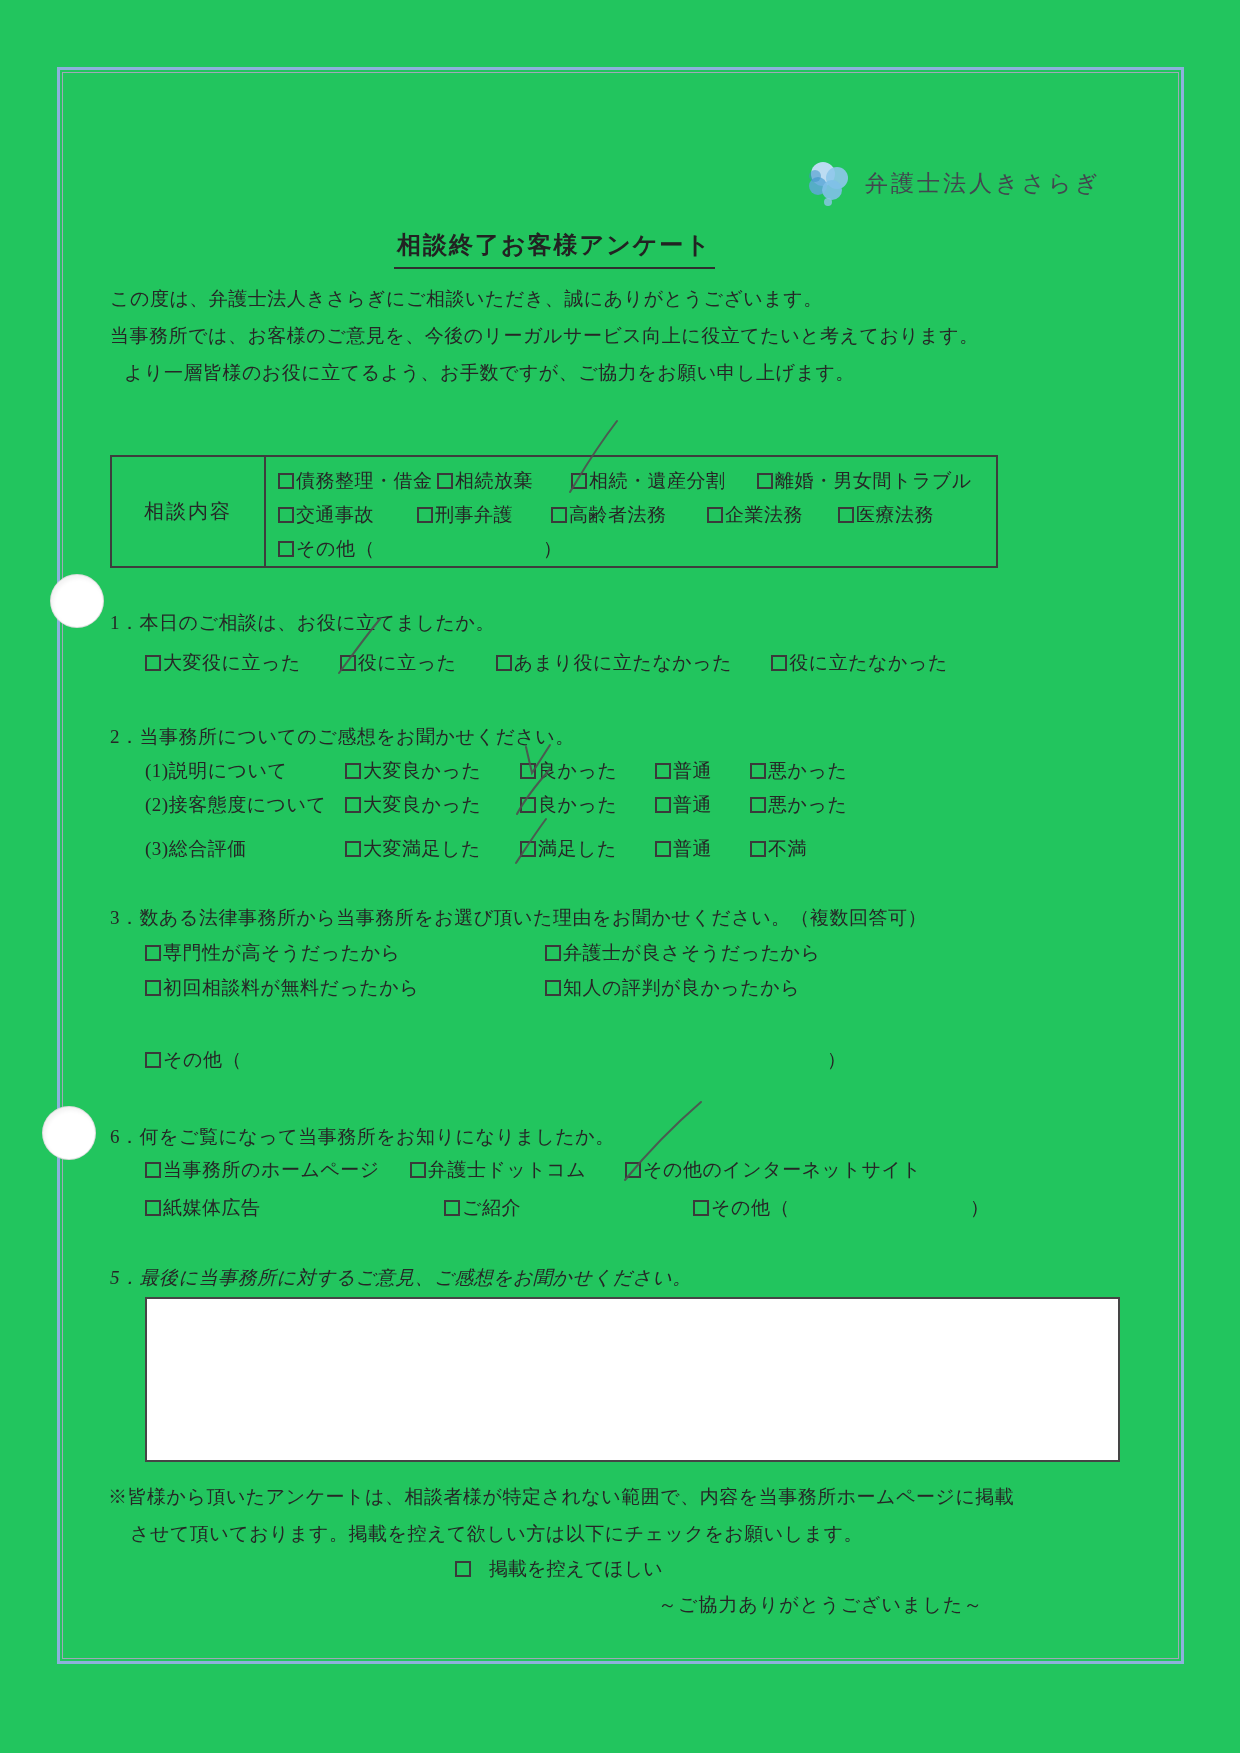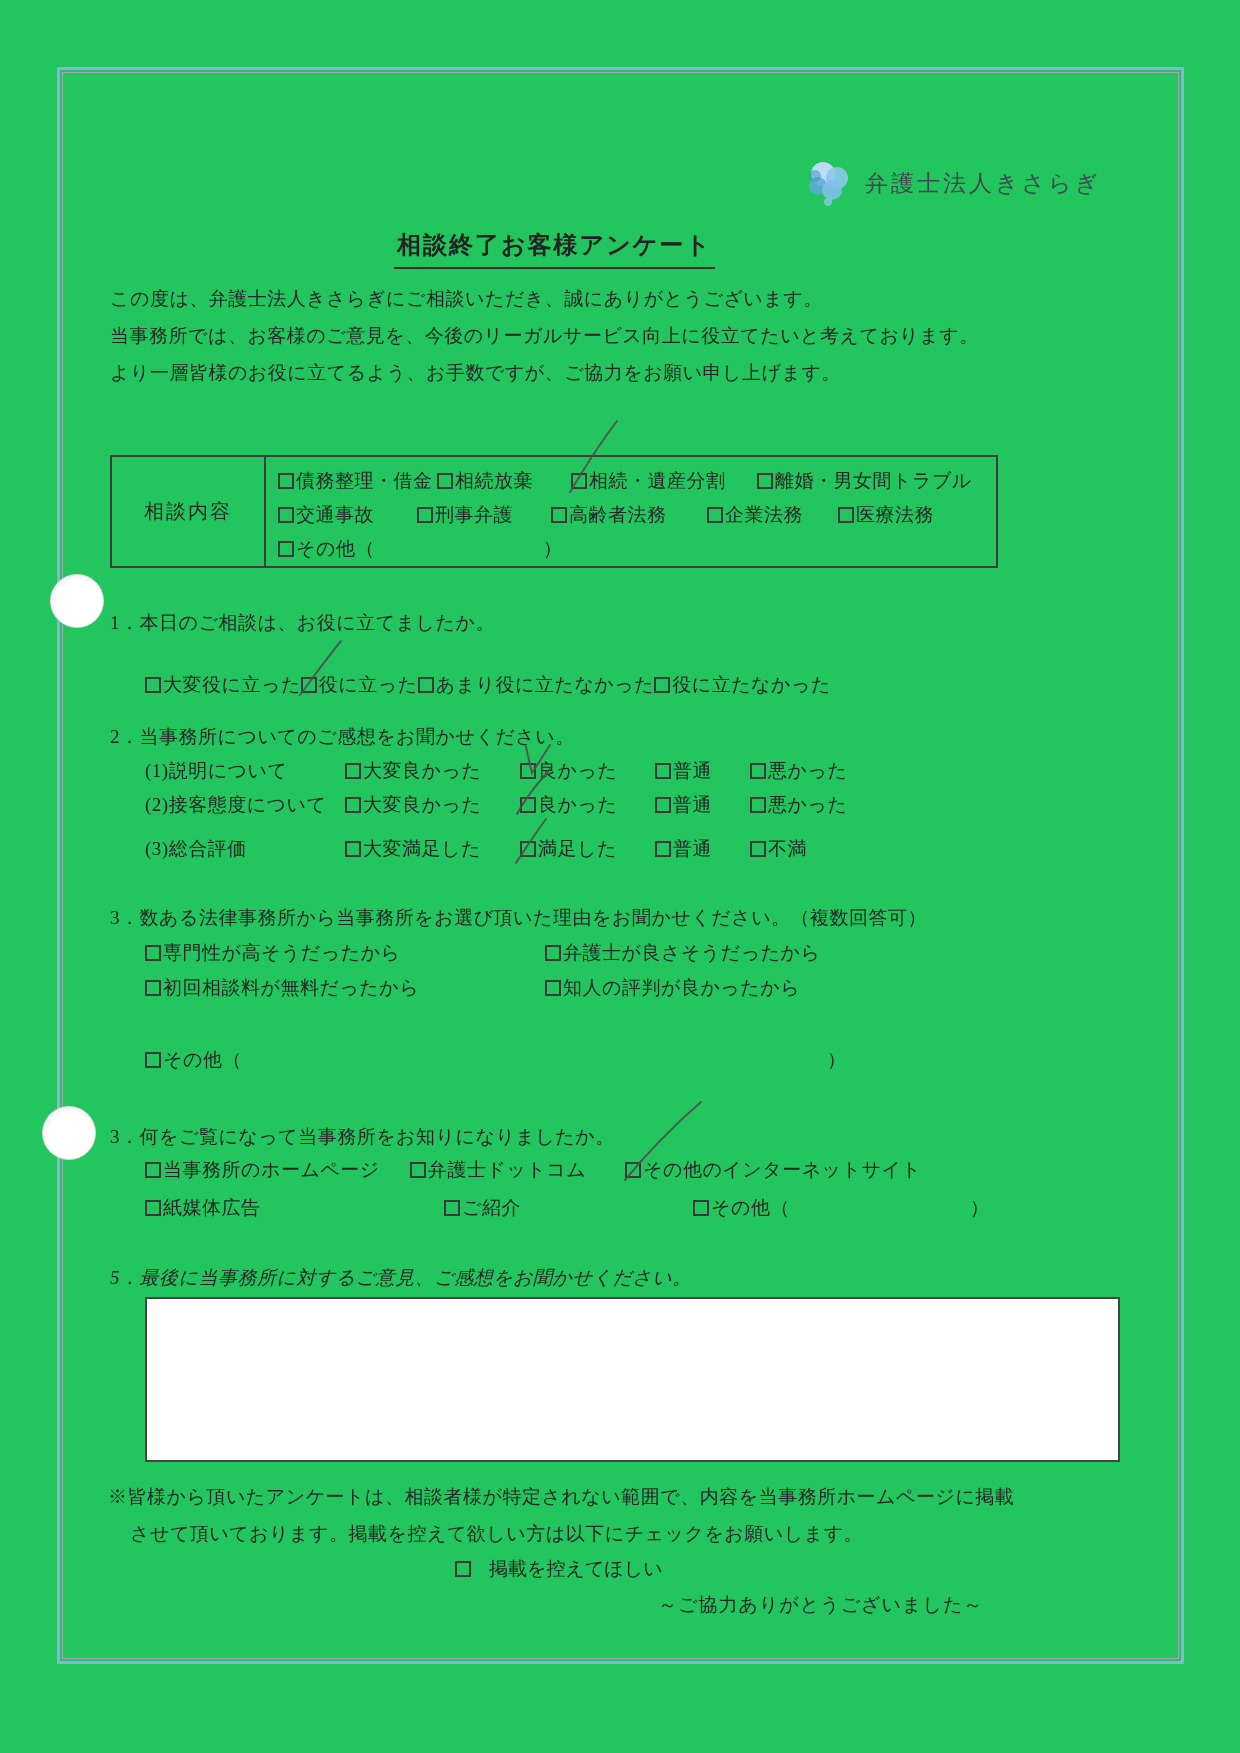--- a/index.html
+++ b/index.html
@@ -62,21 +62,21 @@
     box-sizing:border-box; vertical-align:-2px; margin-right:2px; position:relative;
     background:transparent;
   }
   .tick {
     position:absolute; left:-30px; top:-62px; width:120px; height:120px;
     overflow:visible; pointer-events:none;
   }
   .tick path { stroke:#4f4f4f; stroke-width:2; fill:none; stroke-linecap:round; opacity:.9; }
 
   .q-head { position:absolute; left:110px; font-size:19px; letter-spacing:.5px; white-space:nowrap; }
-  .q1-opts { position:absolute; left:145px; top:672px; display:flex; }
+  .q1-opts { position:absolute; left:145px; top:650px; display:flex; gap:39px; }
   .q2-row  { position:absolute; left:145px; width:960px; display:grid; grid-template-columns:200px 175px 135px 95px 1fr; }
   .q3-row  { position:absolute; left:145px; width:960px; display:grid; grid-template-columns:400px 1fr; }
   .q4-row  { position:absolute; left:145px; width:980px; display:grid; grid-template-columns:265px 215px 1fr; }
   .sp-tbl { display:inline-block; width:168px; }
   .sp-q3  { display:inline-block; width:585px; }
   .sp-q4  { display:inline-block; width:180px; }
 
   .comment-box {
     position:absolute; left:145px; top:1297px; width:975px; height:165px;
     border:2px solid #454545; box-sizing:border-box; background:#fff;
@@ -103,21 +103,21 @@
       <circle cx="12" cy="18" r="6" fill="#3f94c9" opacity="0.55"></circle>
       <circle cx="25" cy="44" r="4" fill="#8ec6ea" opacity="0.8"></circle>
     </svg>
     <span class="logo-text">弁護士法人きさらぎ</span>
   </div>
 
   <div class="title">相談終了お客様アンケート</div>
 
   <div class="line" style="left:110px; top:286px;">この度は、弁護士法人きさらぎにご相談いただき、誠にありがとうございます。</div>
   <div class="line" style="left:110px; top:323px;font-family:Liberation Serif, serif;">当事務所では、お客様のご意見を、今後のリーガルサービス向上に役立てたいと考えております。</div>
-  <div class="line" style="left:110px; top:360px;">より一層皆様のお役に立てるよう、お手数ですが、ご協力をお願い申し上げます。</div>
+  <div class="line" style="left:124px; top:360px;">より一層皆様のお役に立てるよう、お手数ですが、ご協力をお願い申し上げます。</div>
 
   <div class="ctable">
     <div class="ctable-label">相談内容</div>
     <div class="ctable-body">
       <div class="tbl-row tbl-row1">
         <span class="opt"><span class="cb"></span><span>債務整理・借金</span></span>
         <span class="opt"><span class="cb"></span><span>相続放棄</span></span>
         <span class="opt">
           <span class="cb">
             <svg class="tick" viewBox="0 0 120 120">
@@ -199,21 +199,21 @@
     <span class="opt"><span class="cb"></span><span>弁護士が良さそうだったから</span></span>
   </div>
   <div class="q3-row" style="top:975px;">
     <span class="opt"><span class="cb"></span><span>初回相談料が無料だったから</span></span>
     <span class="opt"><span class="cb"></span><span>知人の評判が良かったから</span></span>
   </div>
   <div class="q3-row" style="top:1047px;">
     <span class="opt"><span class="cb"></span><span>その他（</span><span class="sp-q3"></span><span>）</span></span>
   </div>
 
-  <div class="q-head" style="top:1124px;">3．何をご覧になって当事務所をお知りになりましたか。</div>
+  <div class="q-head" style="top:1124px;">6．何をご覧になって当事務所をお知りになりましたか。</div>
   <div class="q4-row" style="top:1157px;">
     <span class="opt"><span class="cb"></span><span>当事務所のホームページ</span></span>
     <span class="opt"><span class="cb"></span><span>弁護士ドットコム</span></span>
     <span class="opt">
       <span class="cb">
         <svg class="tick" viewBox="0 0 120 120">
             <path d="M 28 78 C 46 56 74 26 104 0"></path>
           </svg>
       </span><span>その他のインターネットサイト</span></span>
   </div>

